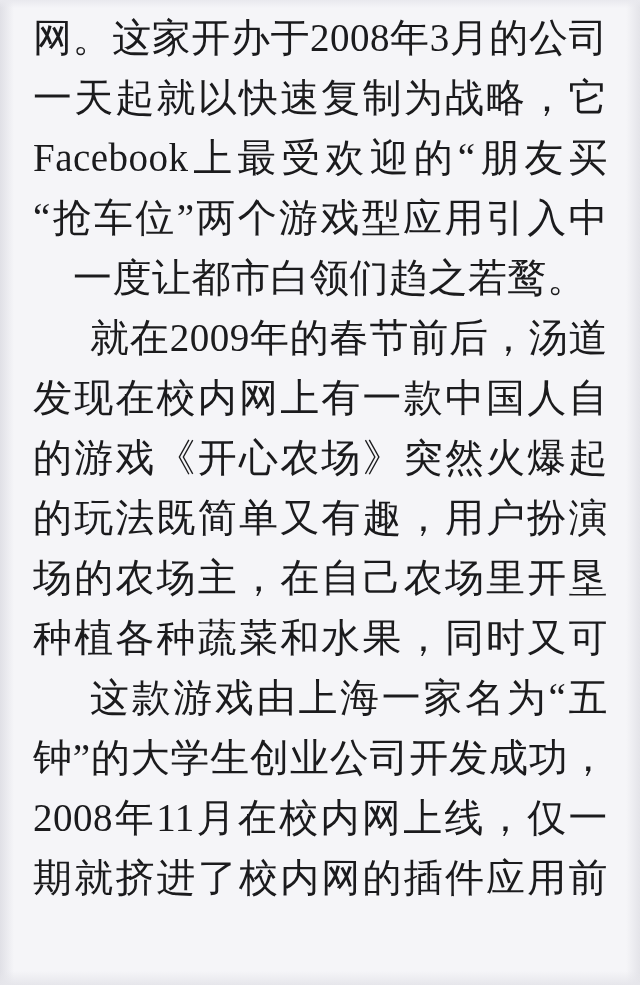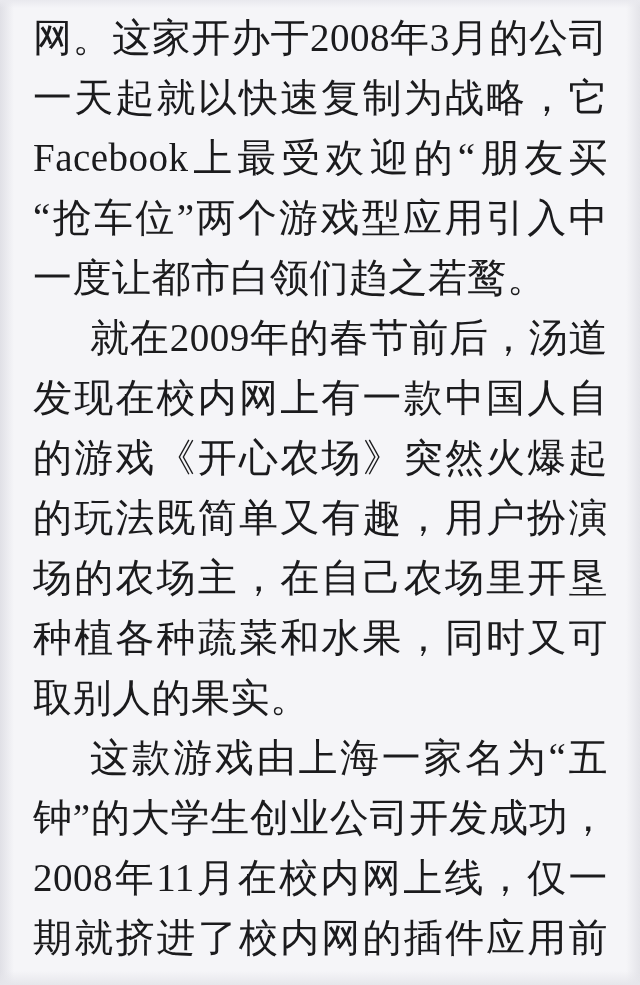--- a/index.html
+++ b/index.html
@@ -57,20 +57,21 @@
     text-align-last: justify;
     overflow: hidden;
     letter-spacing: 0.5px;
   }
   .line.indent {
     text-indent: 57px;
   }
   .line.para-end {
     text-align: right;
     text-align-last: left;
+    margin-left: 40px;
   }
 </style>
 </head>
 <body>
 
 <div class="page" style="background: rgb(245, 245, 248);">
   <div class="edge edge-left"></div>
   <div class="edge edge-right"></div>
   <div class="edge edge-top"></div>
   <div class="edge edge-bottom"></div>
@@ -79,19 +80,18 @@
       <div class="line">一天起就以快速复制为战略，它率先将</div>
       <div class="line">Facebook上最受欢迎的“朋友买卖”和</div>
       <div class="line">“抢车位”两个游戏型应用引入中国，</div>
       <div class="line para-end">一度让都市白领们趋之若鹜。</div>
       <div class="line indent">就在2009年的春节前后，汤道生</div>
       <div class="line">发现在校内网上有一款中国人自主开发</div>
       <div class="line">的游戏《开心农场》突然火爆起来。它</div>
       <div class="line">的玩法既简单又有趣，用户扮演一个农</div>
       <div class="line">场的农场主，在自己农场里开垦土地，</div>
       <div class="line">种植各种蔬菜和水果，同时又可以去偷</div>
-      <div class="line para-end">取别人的果实。</div>
       <div class="line indent">这款游戏由上海一家名为“五分</div>
       <div class="line">钟”的大学生创业公司开发成功，于</div>
       <div class="line">2008年11月在校内网上线，仅一个星</div>
       <div class="line">期就挤进了校内网的插件应用前10名，</div>
     </div>
 </div>
 
 </body></html>

